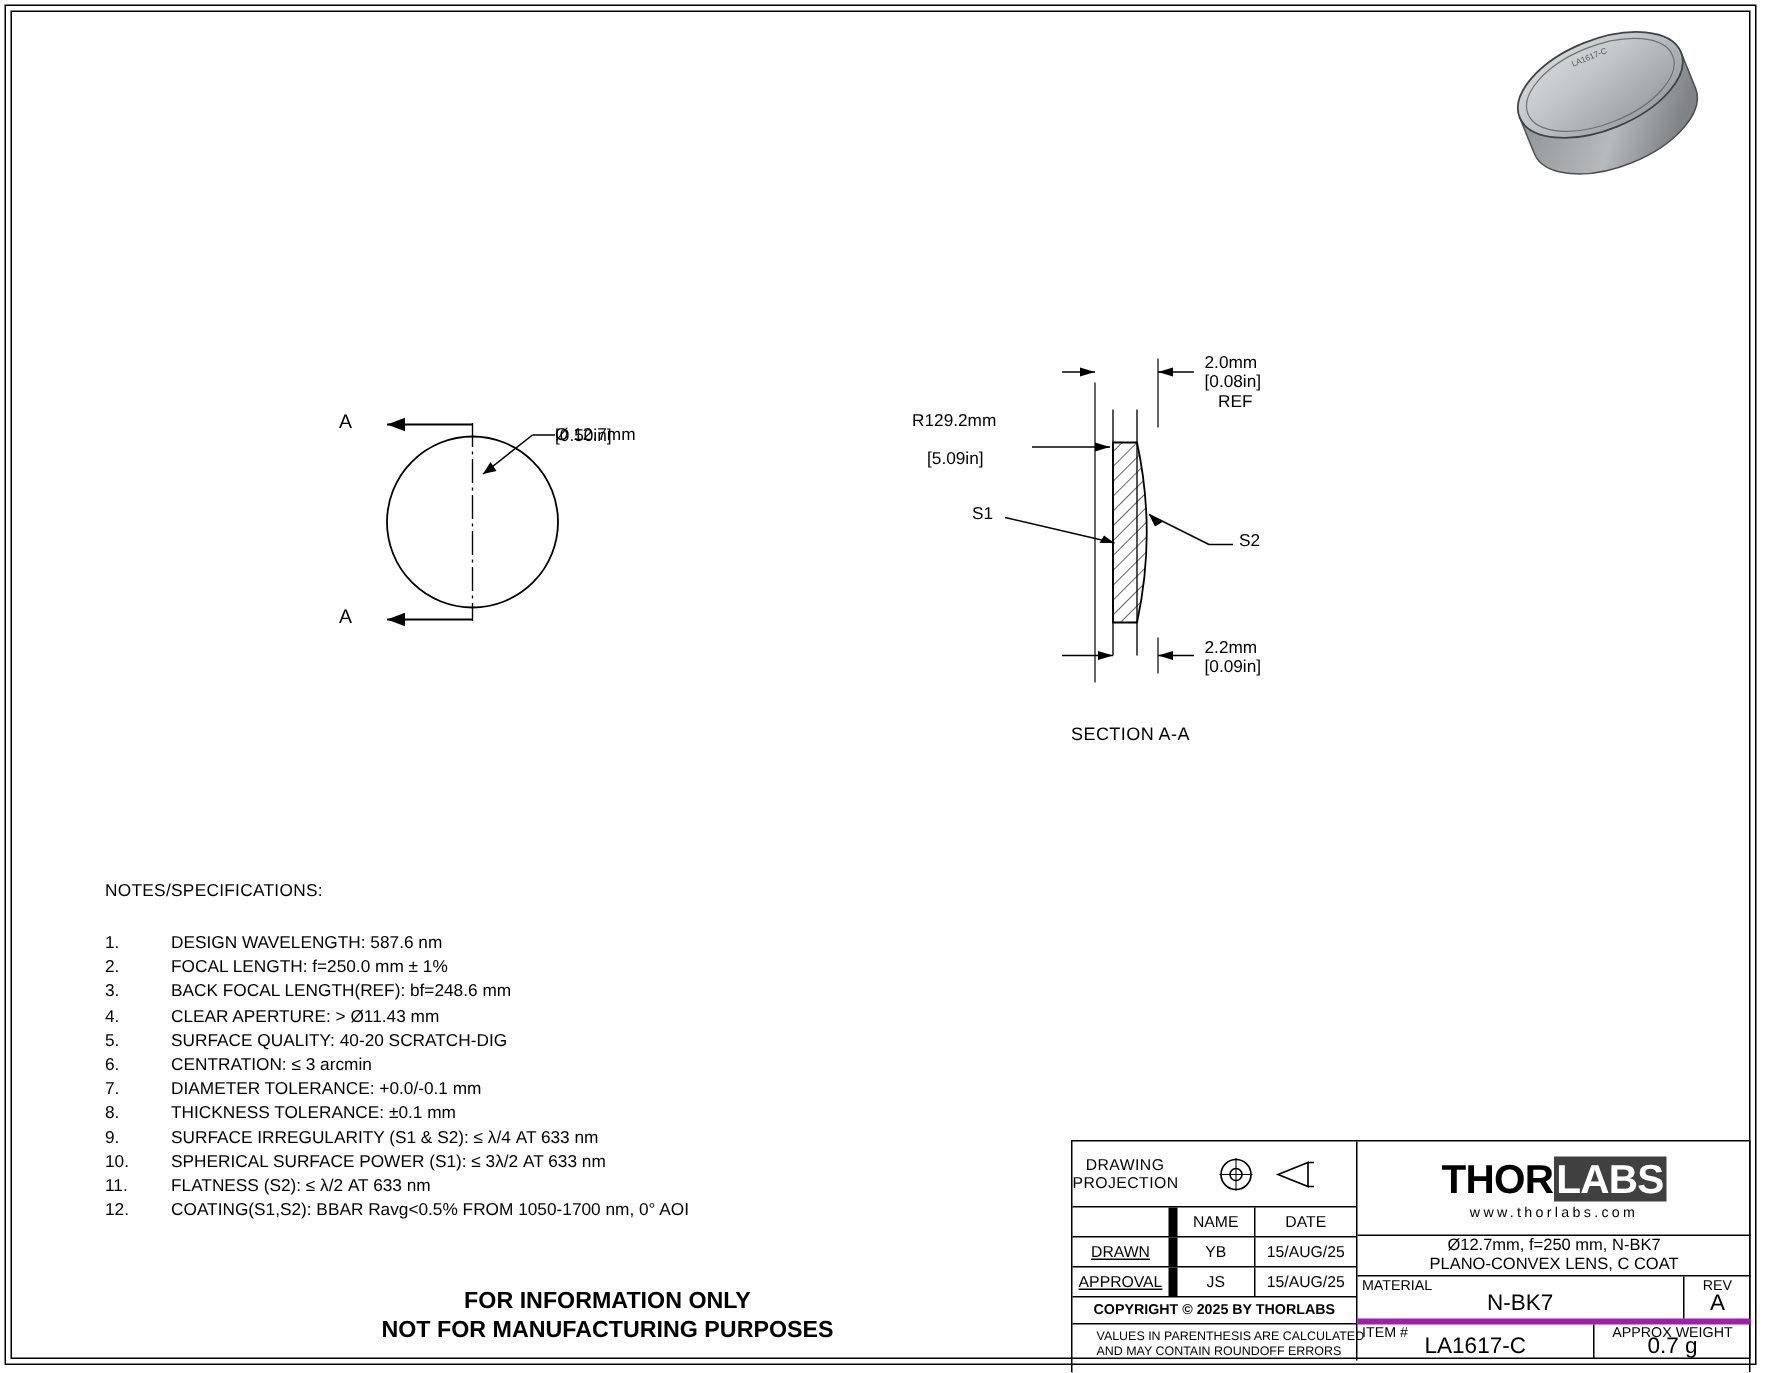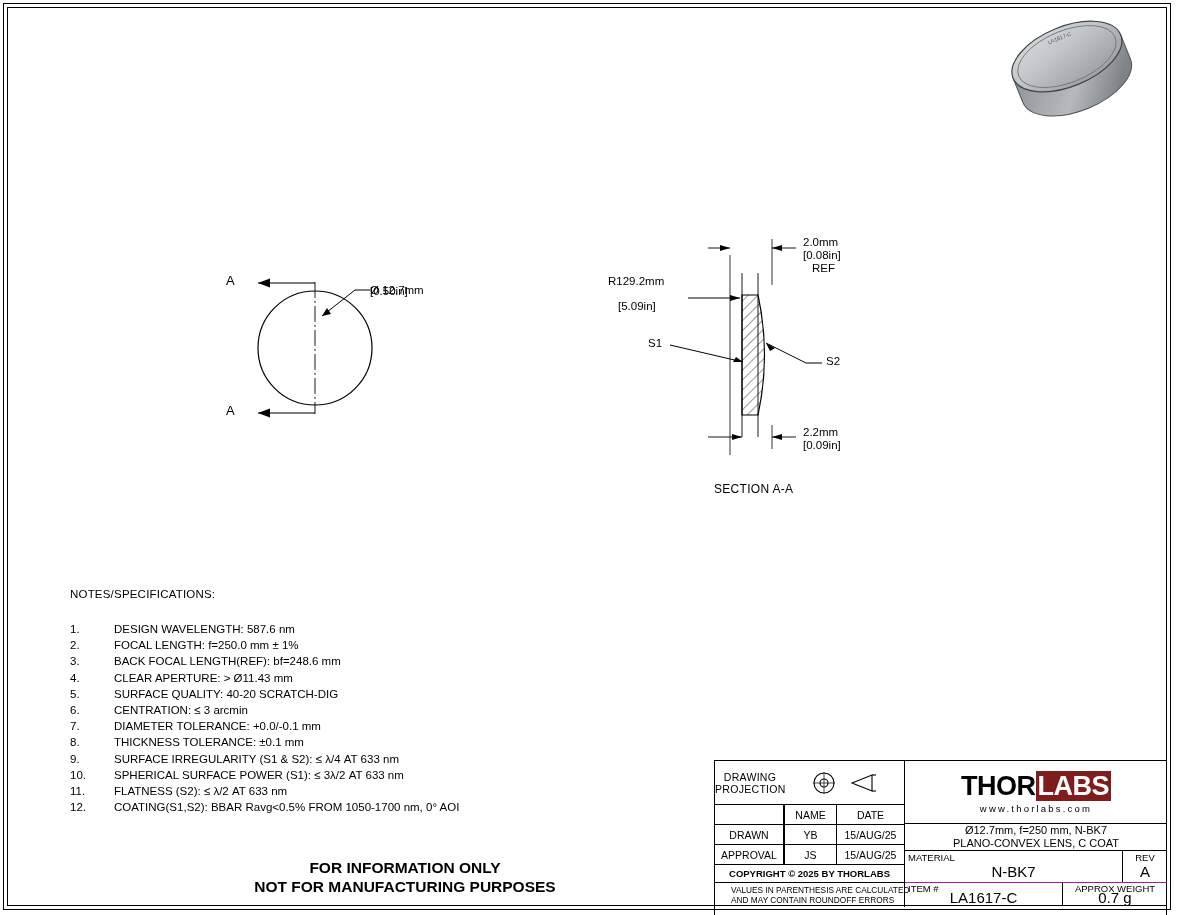--- a/index.html
+++ b/index.html
@@ -182,21 +182,21 @@
     align-items: center;
   }
   .tb-cell {
     height: 100%;
     display: flex;
     align-items: center;
     justify-content: center;
     font-size: 10.5px;
     box-sizing: border-box;
   }
-  .c1 { width: 70px; border-right: 2px solid #000000; }
+  .c1 { width: 70px; border-right: 6px solid #000000; text-decoration: underline; }
   .c2 { width: 52px; border-right: 1px solid #000; }
   .c3 { flex: 1 1 auto; }
   .tb-copy {
     position: absolute;
     left: 0;
     top: 104px;
     width: 100%;
     height: 18px;
     border-bottom: 1px solid #000;
     box-sizing: border-box;
@@ -241,21 +241,21 @@
     justify-content: center;
   }
   .logo-text {
     font-family: "Liberation Sans", sans-serif;
     font-weight: bold;
     font-size: 27px;
     letter-spacing: -0.5px;
     line-height: 30px;
   }
   .logo-text .lab {
-    background: #7f1d1d;
+    background: #404040;
     color: #fff;
     padding: 0 2px;
   }
   .logo-url {
     font-size: 9.5px;
     letter-spacing: 2.2px;
     margin-top: 2px;
   }
   .tb-desc {
     position: absolute;
@@ -270,21 +270,21 @@
     justify-content: center;
     font-size: 11px;
     line-height: 13px;
     text-align: center;
   }
   .tb-material {
     position: absolute;
     left: 0; top: 90px;
     width: 100%;
     height: 32px;
-    border-bottom: 1px solid #a21caf;
+    border-bottom: 4px solid #a21caf;
     box-sizing: border-box;
     display: flex;
   }
   .tb-mat-main {
     flex: 1 1 auto;
     border-right: 1px solid #000;
     box-sizing: border-box;
     position: relative;
   }
   .tb-mat-label {

